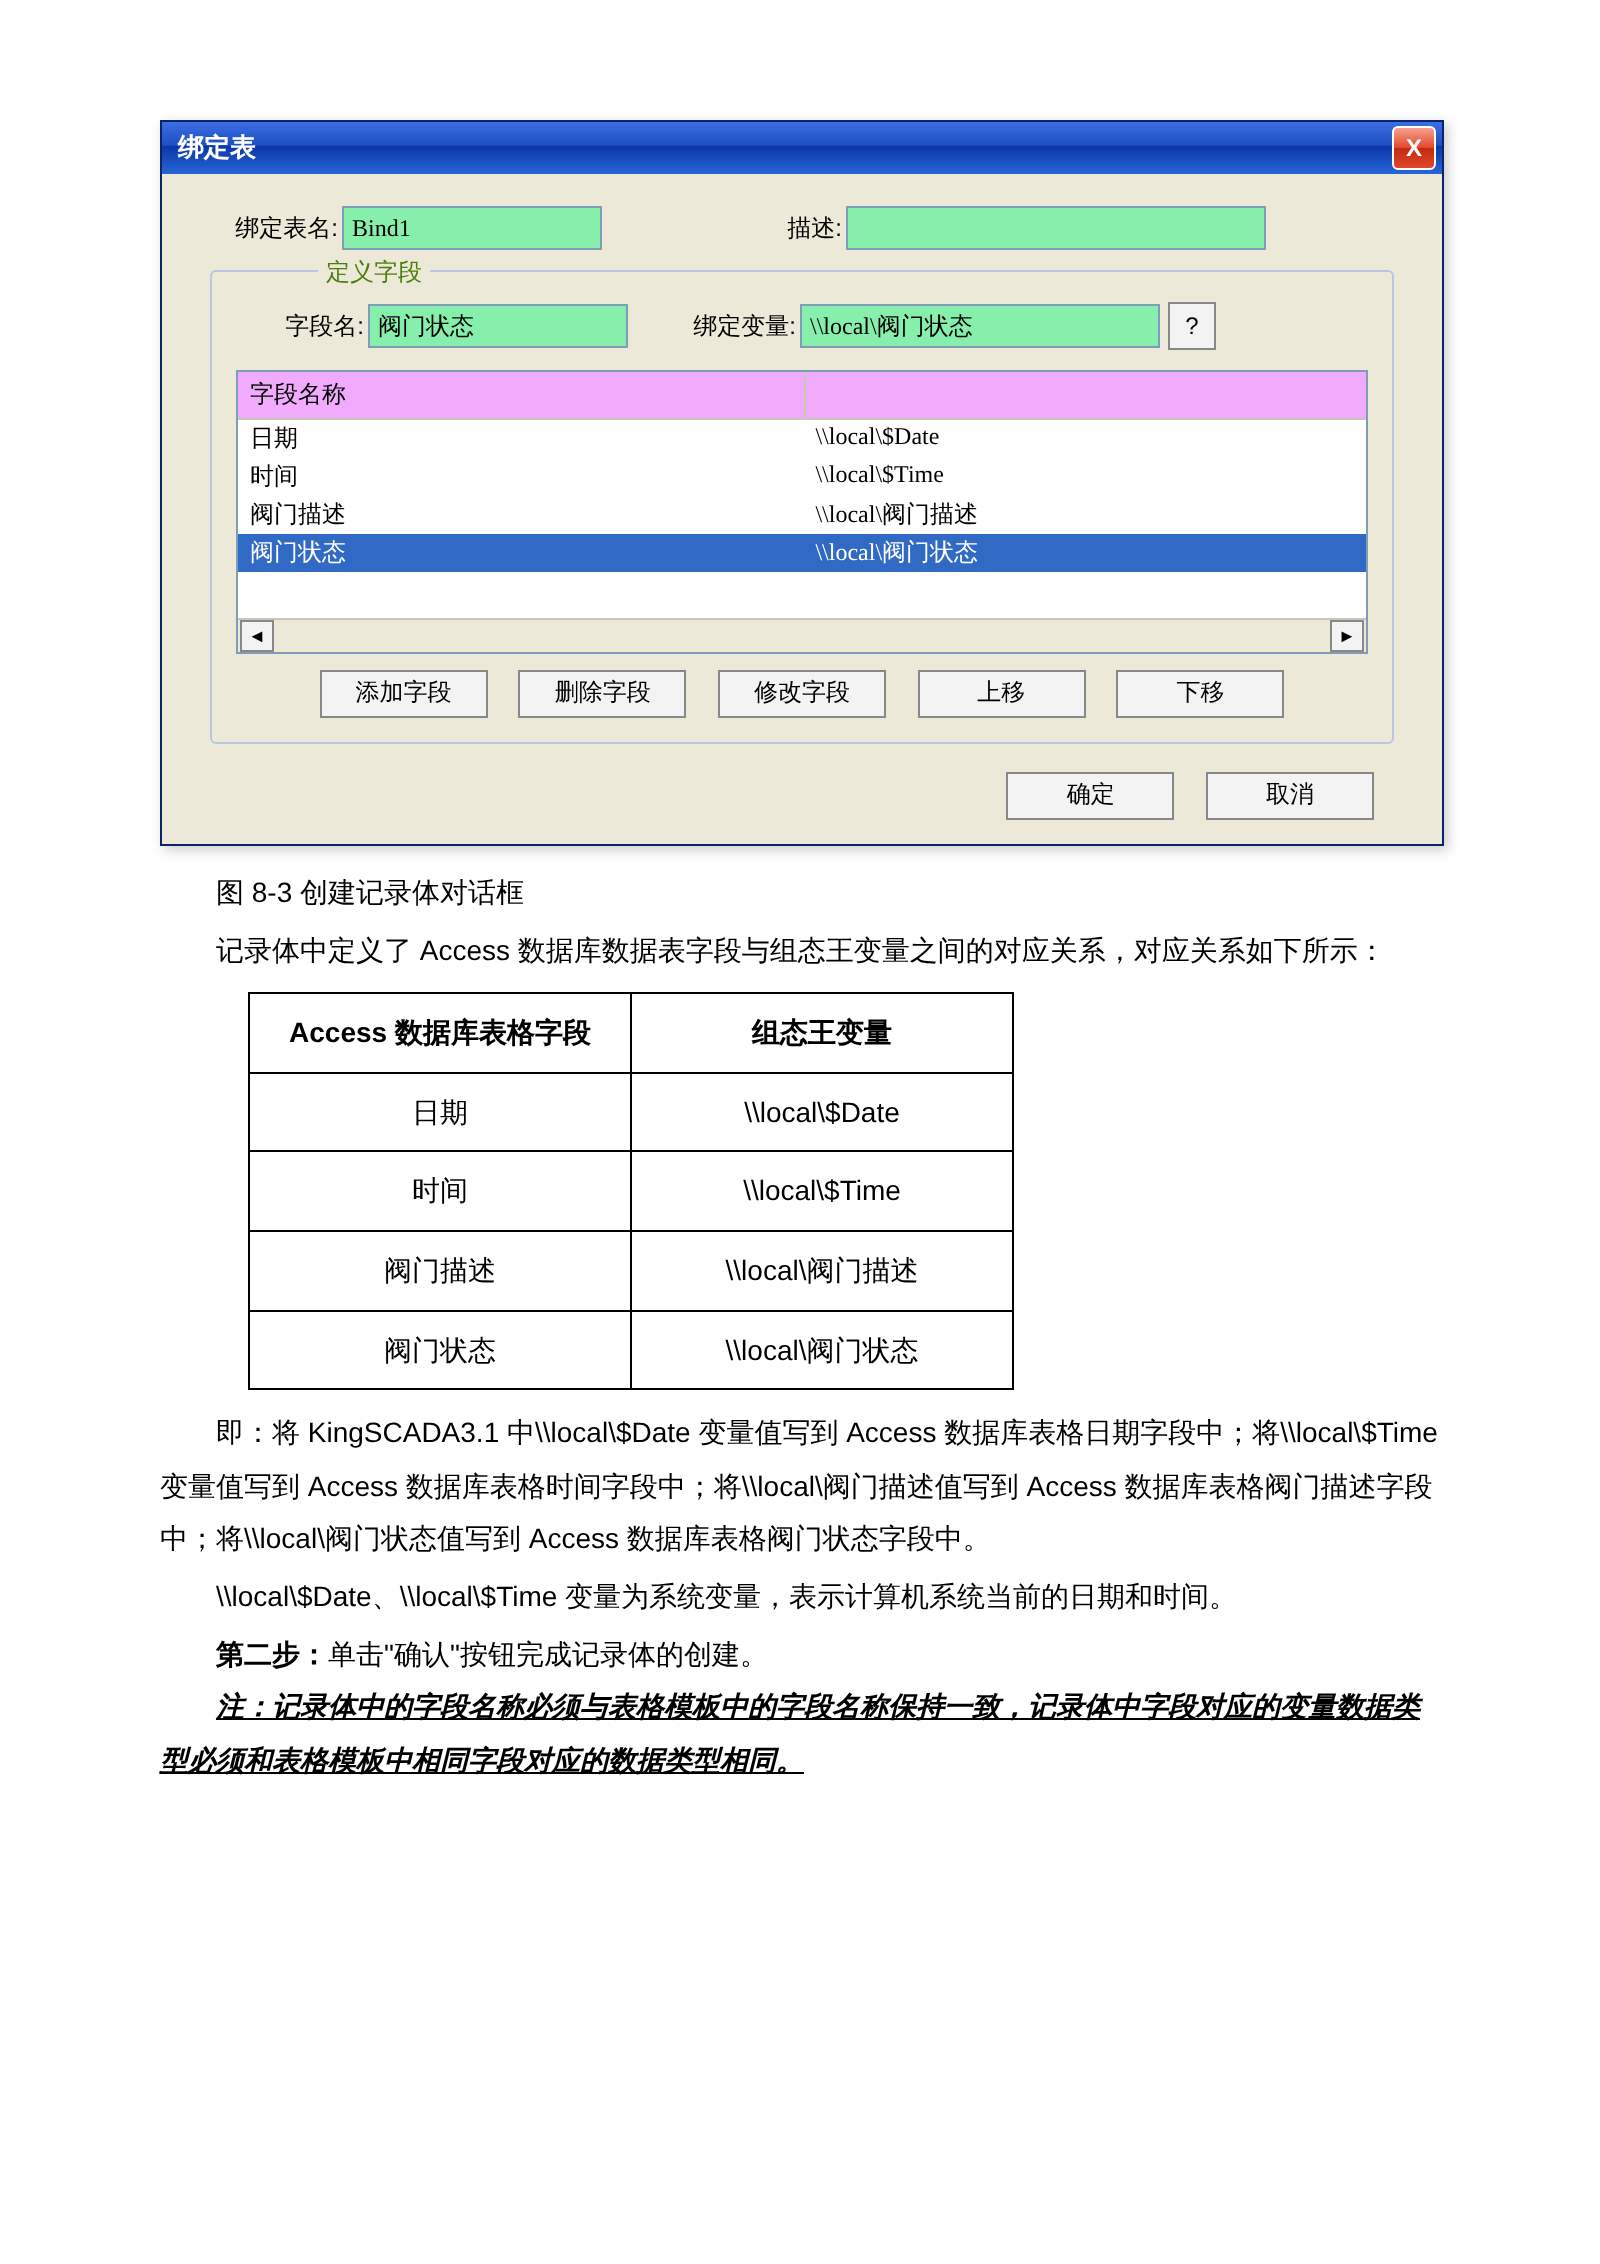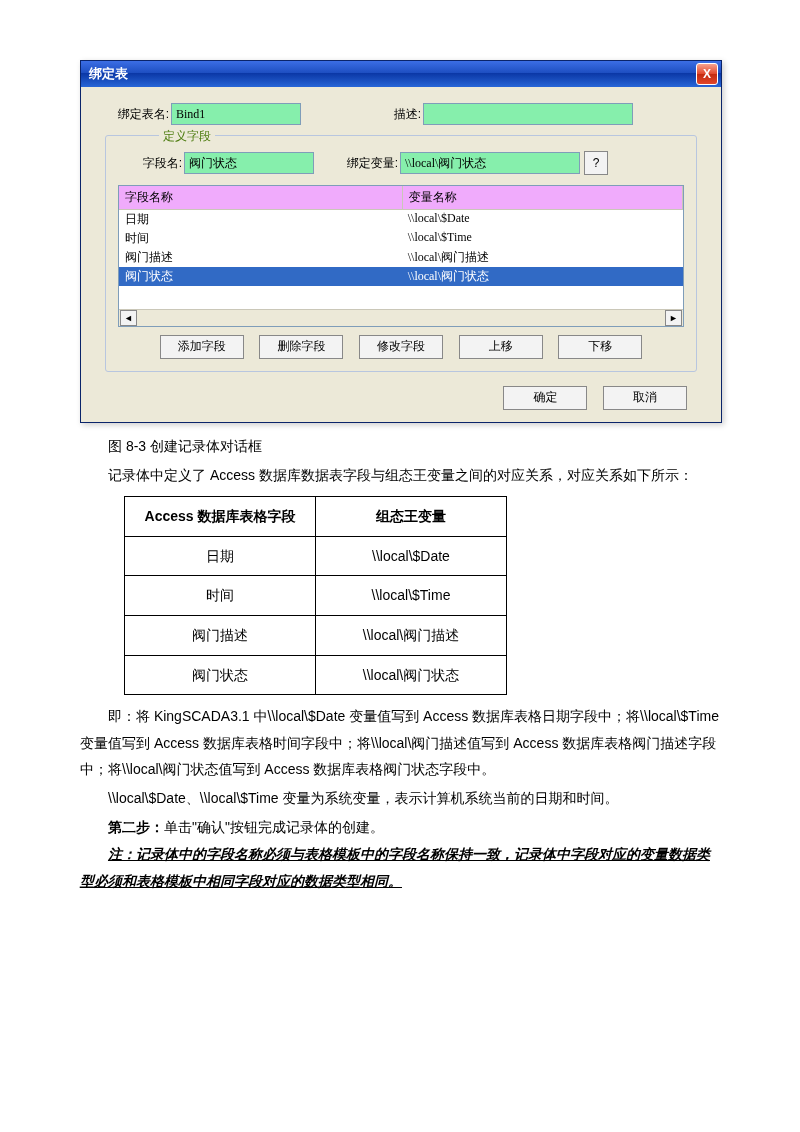--- a/index.html
+++ b/index.html
@@ -162,21 +162,20 @@
             <span class="lbl" style="width:84px;text-align:right">绑定变量:</span>
             <input class="tbox" style="width: 170px;" value="\\local\阀门状态">
             <span class="qbtn">
                 <span>?</span>
               </span>
           </div>
 
           <div class="listview">
             <div class="lv-header">
               <div class="col" style="width:48%">字段名称</div>
-              <div class="col" style="flex:1">变量名称</div>
             </div>
             <div class="lv-body">
               <div class="lv-row">
                 <div class="cell" style="width:48%">日期</div>
                 <div class="cell">\\local\$Date</div>
               </div>
               <div class="lv-row">
                 <div class="cell" style="width:48%">时间</div>
                 <div class="cell">\\local\$Time</div>
               </div>

